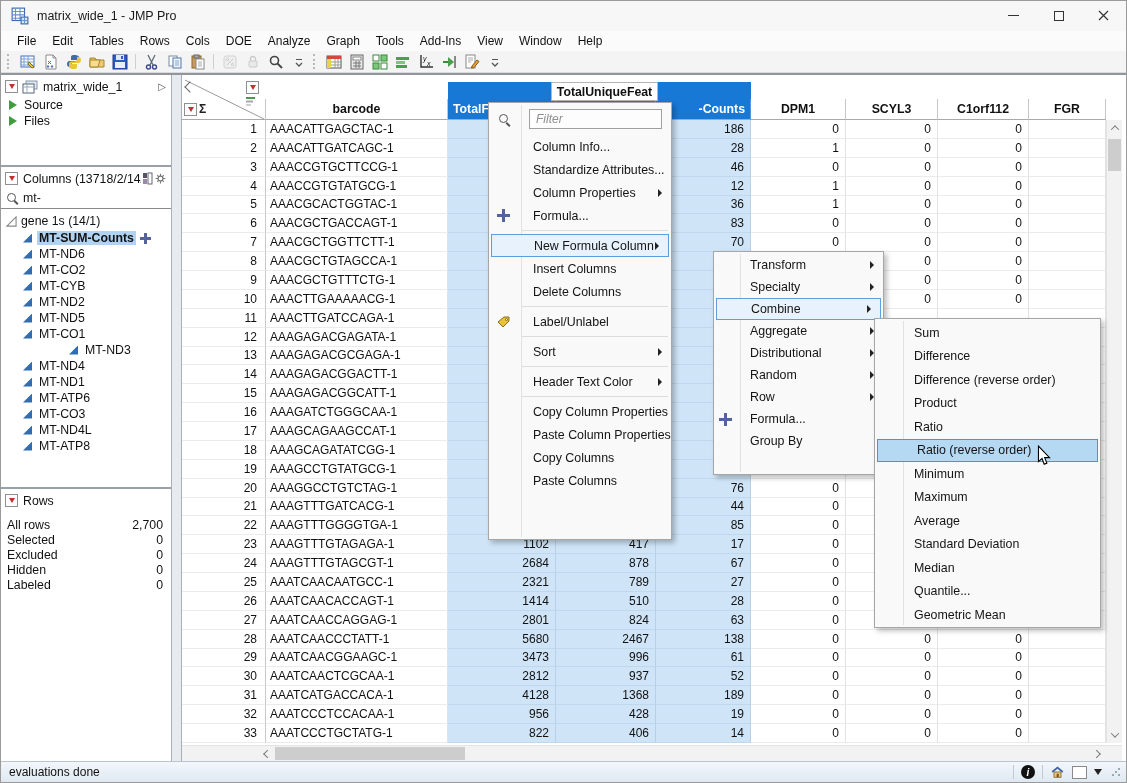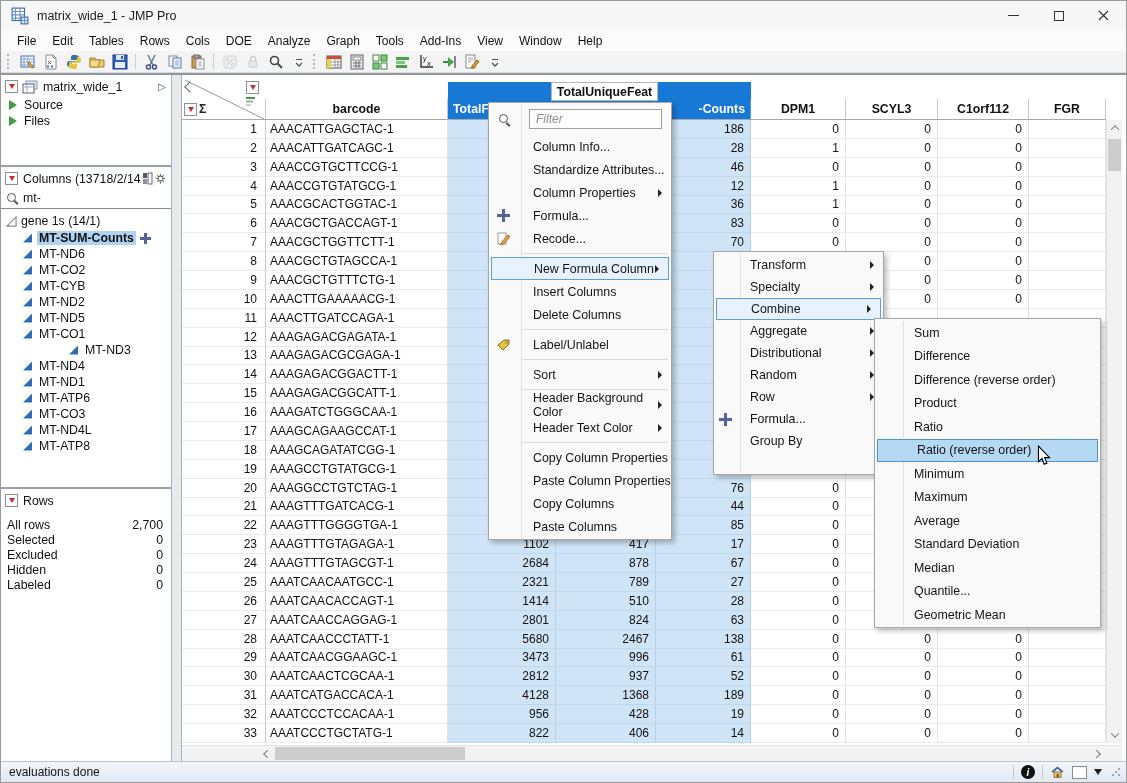--- a/index.html
+++ b/index.html
@@ -899,27 +899,20 @@
               <span>Standardize Attributes...</span>
             </div>
             <div class="mi">
               <span>Column Properties</span>
               <span class="arr"></span>
             </div>
             <div class="mi">
               <span class="gicon gicon-plus"></span>
               <span>Formula...</span>
             </div>
-            <div class="mi">
-              <span class="gicon"><svg viewBox="0 0 13 13">
-                  <rect x="1" y="1" width="8" height="11" fill="#fff" stroke="#999"></rect>
-                  <path d="M4 11L11 3l2 1.7L6 12.6 3.4 13z" fill="#e8a23a" stroke="#8a5a10" stroke-width="0.8"></path>
-                </svg></span>
-              <span>Recode...</span>
-            </div>
             <div class="msep"></div>
             <div class="mi hl-light">
               <span>New Formula Column</span>
               <span class="arr"></span>
             </div>
             <div class="mi">
               <span>Insert Columns</span>
             </div>
             <div class="mi">
               <span>Delete Columns</span>
@@ -931,24 +924,20 @@
                   <circle cx="9.5" cy="4.5" r="1" fill="#fff" stroke="#8a6d1a"></circle>
                 </svg></span>
               <span>Label/Unlabel</span>
             </div>
             <div class="msep"></div>
             <div class="mi">
               <span>Sort</span>
               <span class="arr"></span>
             </div>
             <div class="msep"></div>
-            <div class="mi">
-              <span>Header Background Color</span>
-              <span class="arr"></span>
-            </div>
             <div class="mi">
               <span>Header Text Color</span>
               <span class="arr"></span>
             </div>
             <div class="msep"></div>
             <div class="mi">
               <span>Copy Column Properties</span>
             </div>
             <div class="mi">
               <span>Paste Column Properties</span>

